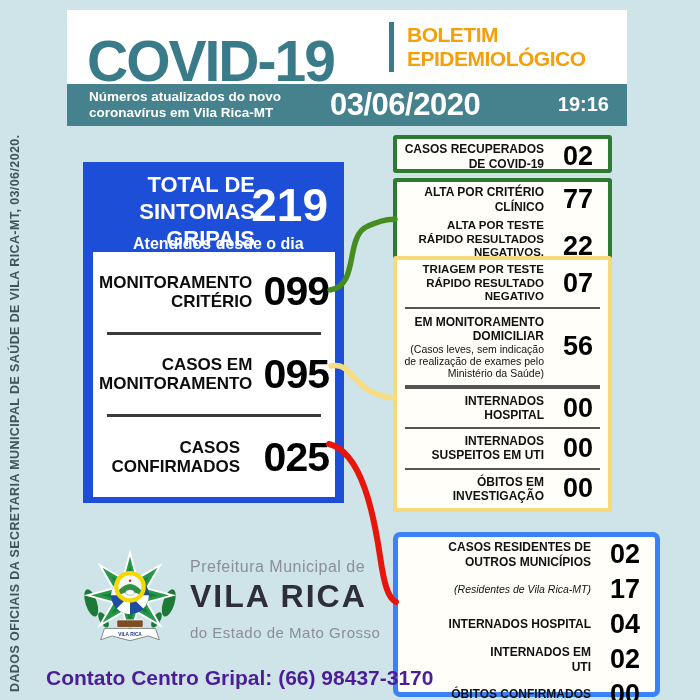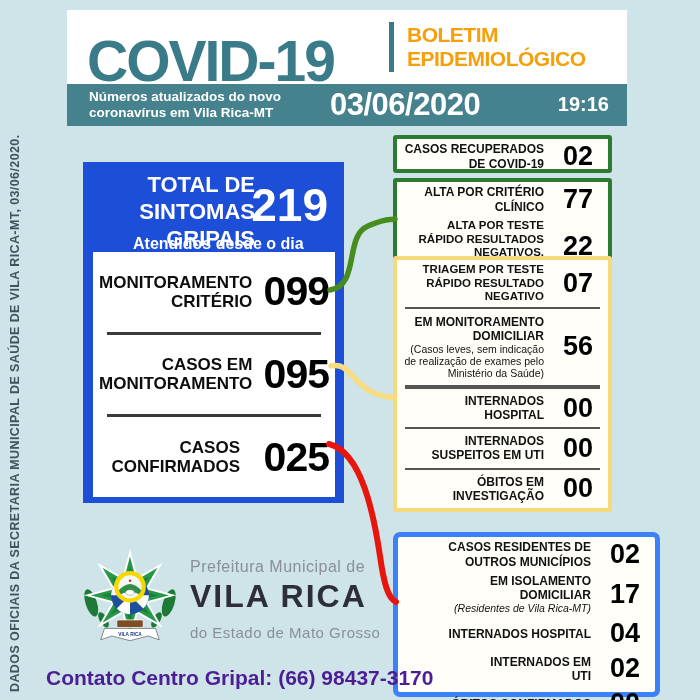--- a/index.html
+++ b/index.html
@@ -162,21 +162,20 @@
 
   <div class="vbox red" style="left:393px;top:532px;width:267px;height:165px;">
     <div class="vcol">
       <div class="vrow" style="flex:1.25;">
         <div class="lbl" style="max-width:170px;margin-left:auto;">CASOS RESIDENTES DE OUTROS MUNICÍPIOS</div>
         <div class="num">02</div>
       </div>
       <div class="vsep"></div>
       <div class="vrow" style="flex:1.7;">
         <div class="lbl" style="max-width:150px;margin-left:auto;">
-          <span>EM ISOLAMENTO DOMICILIAR</span>
           <span class="small-note italic">(Residentes de Vila Rica-MT)</span>
         </div>
         <div class="num">17</div>
       </div>
       <div class="vsep"></div>
       <div class="vrow" style="flex:1;">
         <div class="lbl">INTERNADOS HOSPITAL</div>
         <div class="num">04</div>
       </div>
       <div class="vsep"></div>

